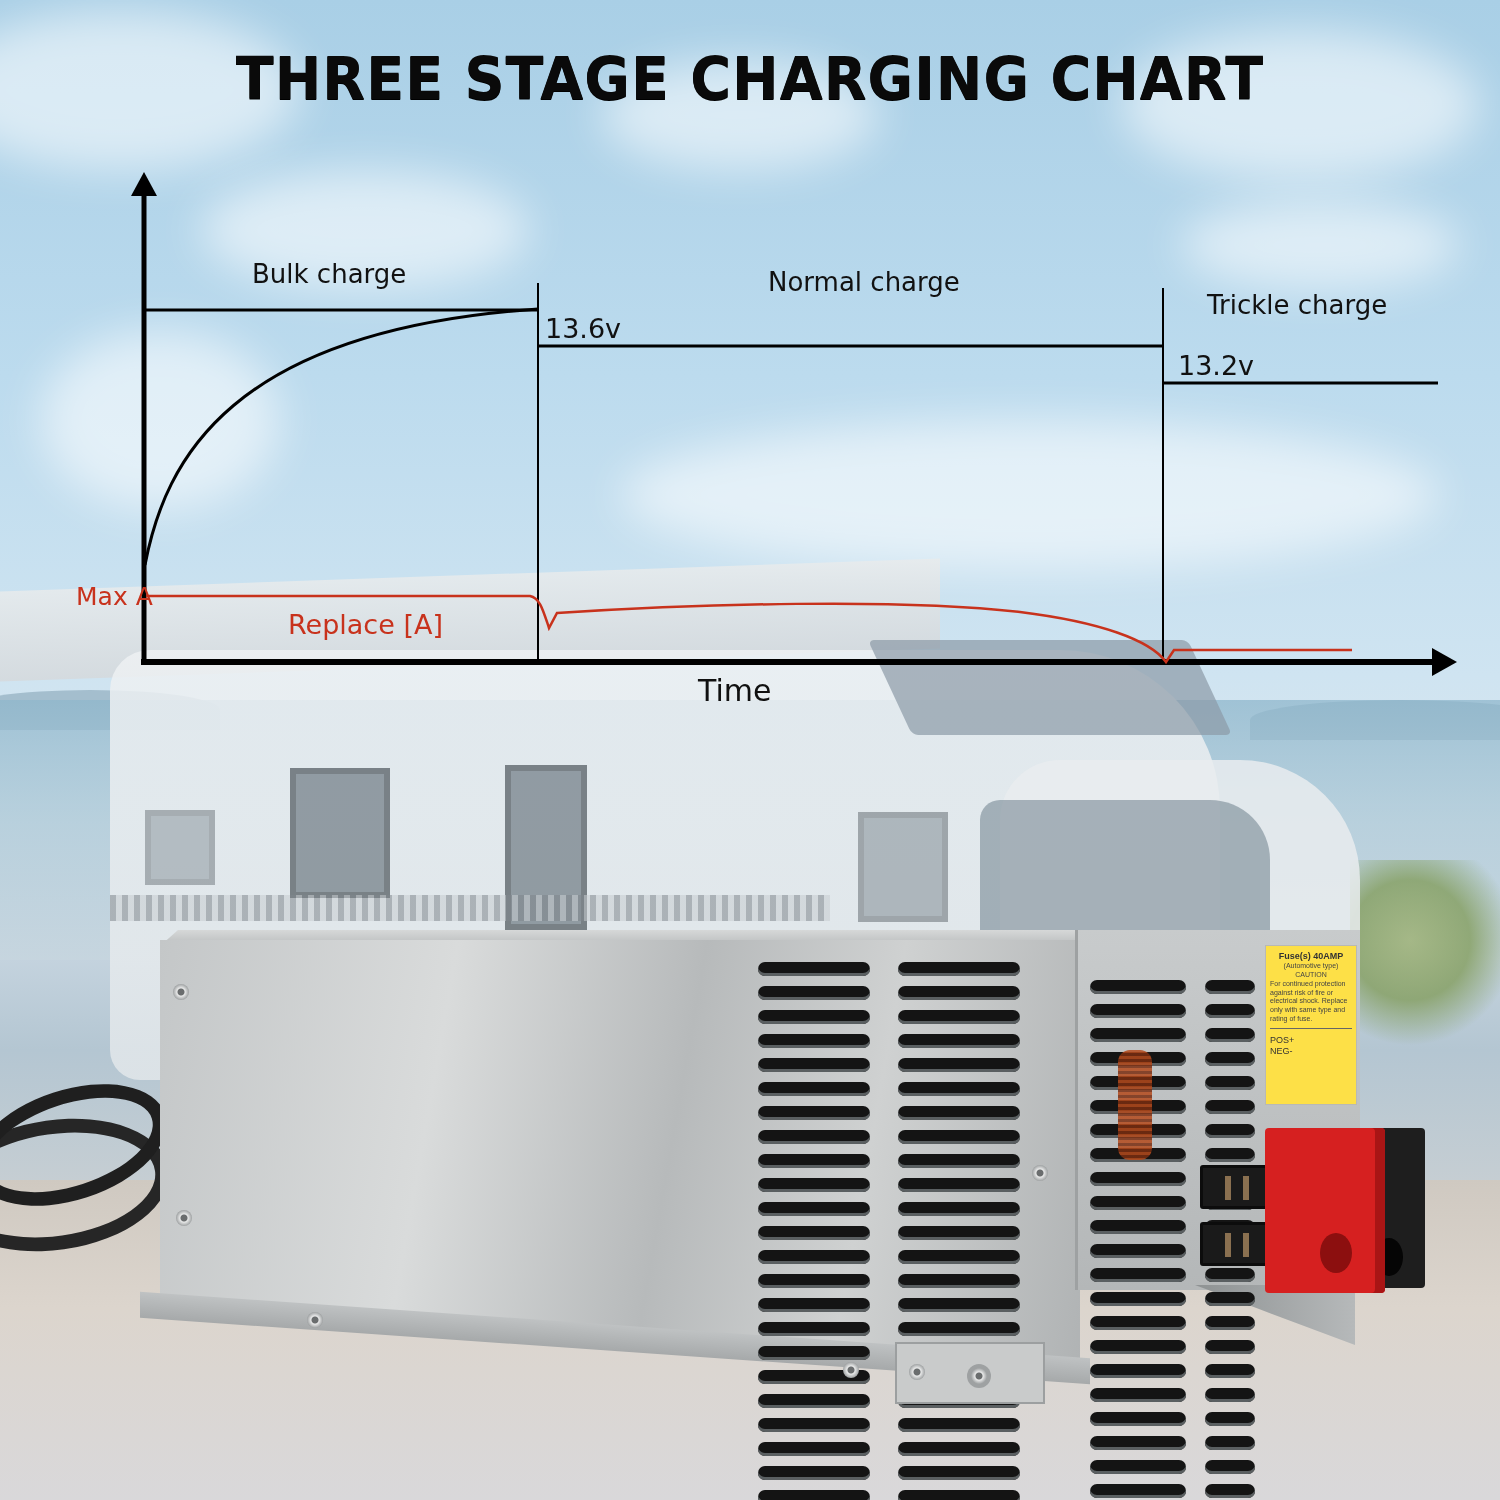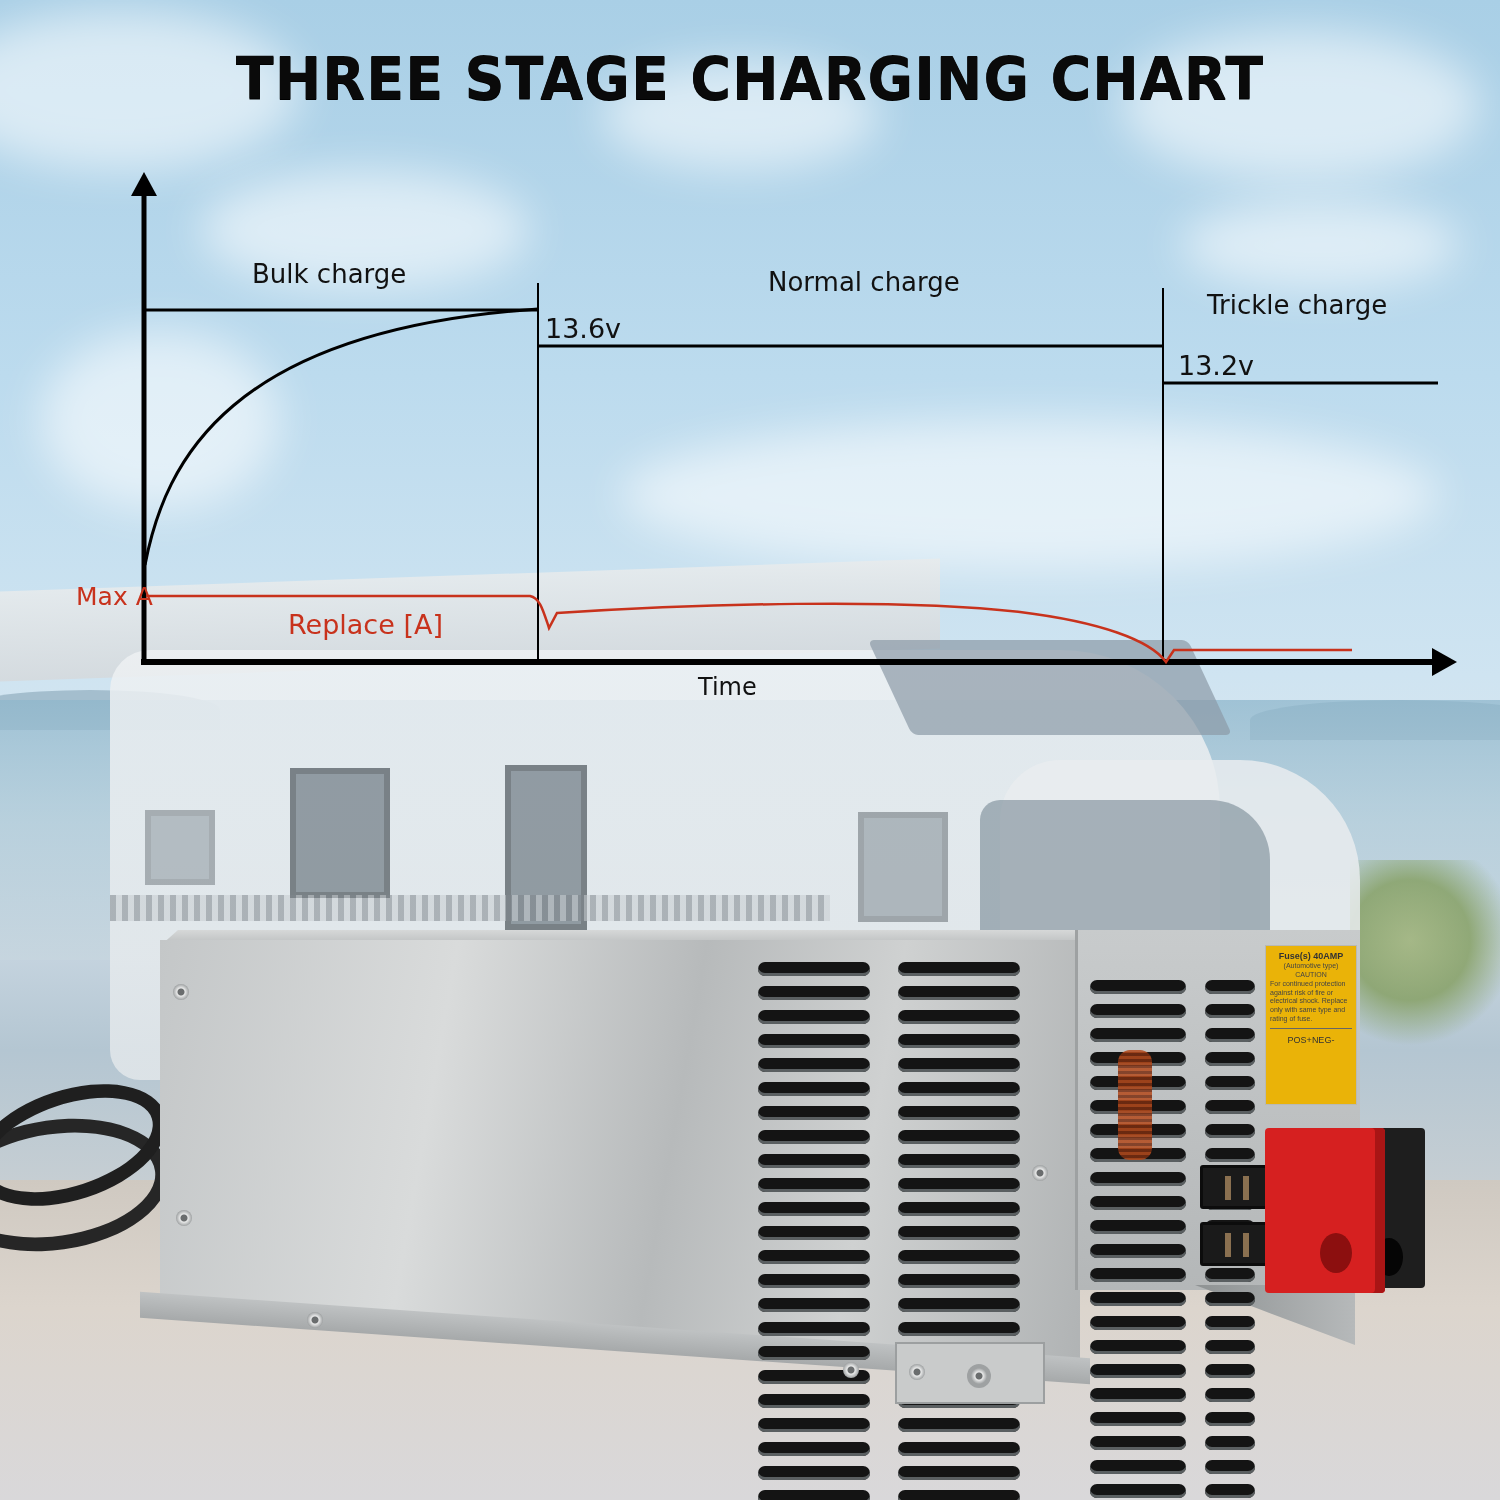--- a/index.html
+++ b/index.html
@@ -47,25 +47,25 @@
              background: linear-gradient(180deg, #c8cbcc 0%, #b4b7b8 100%); border-left: 3px solid #9ea1a2; }
   .flange { position: absolute; left: 140px; top: 1325px; width: 950px; height: 26px;
             background: linear-gradient(180deg, #bfc2c3, #a6a9aa); transform: skewY(4deg); }
   .bracket { position: absolute; left: 1195px; top: 1285px; width: 160px; height: 60px;
              background: linear-gradient(90deg, #8e9293, #b6b9ba); clip-path: polygon(0 0, 100% 0, 100% 100%, 40% 40%); }
   .vents { position: absolute; display: grid; row-gap: 10px; }
   .vent { background: #141414; border-radius: 10px; height: 14px; box-shadow: inset 0 -3px 0 #5a5f61; }
   .screw { position: absolute; width: 16px; height: 16px; border-radius: 50%;
            background: radial-gradient(circle, #6a6d6e 0 3px, #e9eaea 4px, #9ea1a2 8px); }
   .label-card { position: absolute; left: 1265px; top: 945px; width: 92px; height: 160px;
-                background: #eab308; border: 1px solid #b9b9b4; padding: 5px 4px; font-size: 7px; color: #444;
+                background: #fde047; border: 1px solid #b9b9b4; padding: 5px 4px; font-size: 7px; color: #444;
                 line-height: 1.25; font-family: "Liberation Sans", sans-serif; }
   .label-card .l-title { font-size: 9px; font-weight: bold; text-align: center; color: #333; }
   .label-card .l-center { text-align: center; }
-  .label-card .l-row { display: flex; justify-content: center; font-size: 9px; margin-top: 6px; color: #333; }
+  .label-card .l-row { display: flex; justify-content: flex-start; font-size: 9px; margin-top: 6px; color: #333; flex-direction: column; }
   .label-card hr { border: 0; border-top: 1px solid #666; margin: 4px 0; }
   .terminal-red { position: absolute; left: 1265px; top: 1128px; width: 120px; height: 165px; background: #d62020;
                   border-radius: 4px; box-shadow: inset -10px 0 0 #a91515; }
   .terminal-red::after { content: ""; position: absolute; left: 55px; top: 105px; width: 32px; height: 40px;
                          border-radius: 50%; background: #8c0f0f; }
   .terminal-black { position: absolute; left: 1355px; top: 1128px; width: 70px; height: 160px; background: #1e1e1e; border-radius: 4px; }
   .terminal-black::after { content: ""; position: absolute; left: 20px; top: 110px; width: 28px; height: 38px;
                            border-radius: 50%; background: #050505; }
   .fuse { position: absolute; width: 72px; height: 44px; background: #1a1a1a; border: 3px solid #0c0c0c; border-radius: 3px; }
   .fuse::before, .fuse::after { content: ""; position: absolute; top: 8px; width: 6px; height: 24px; background: #8a7050; }
@@ -268,13 +268,13 @@
   <path d="M146 596 L530 596 C 540 598, 543 610, 549 628 L 557 613 C 700 604, 900 598, 1020 612 C 1100 622, 1150 640, 1166 662 L 1174 650 L 1352 650" fill="none" stroke="#c8321c" stroke-width="2.5"></path>
 </svg>
 
 <div class="chart-label" style="left:252px;top:259px;">Bulk charge</div>
 <div class="chart-label" style="left:768px;top:267px;">Normal charge</div>
 <div class="chart-label" style="left:1207px;top:290px;">Trickle charge</div>
 <div class="chart-label v" style="left:545px;top:313px;">13.6v</div>
 <div class="chart-label v" style="left:1170px;top:350px;margin-left:8px;">13.2v</div>
 <div class="chart-label red" style="left:40px;top:582px;font-size:25px;">Max A</div>
 <div class="chart-label red" style="left:252px;top:609px;font-size:27px;">Replace [A]</div>
-<div class="chart-label" style="left:698px;top:673px;font-size:24px;">Time</div>
+<div class="chart-label" style="left:698px;top:673px;font-size:30px;">Time</div>
 
 </body></html>

